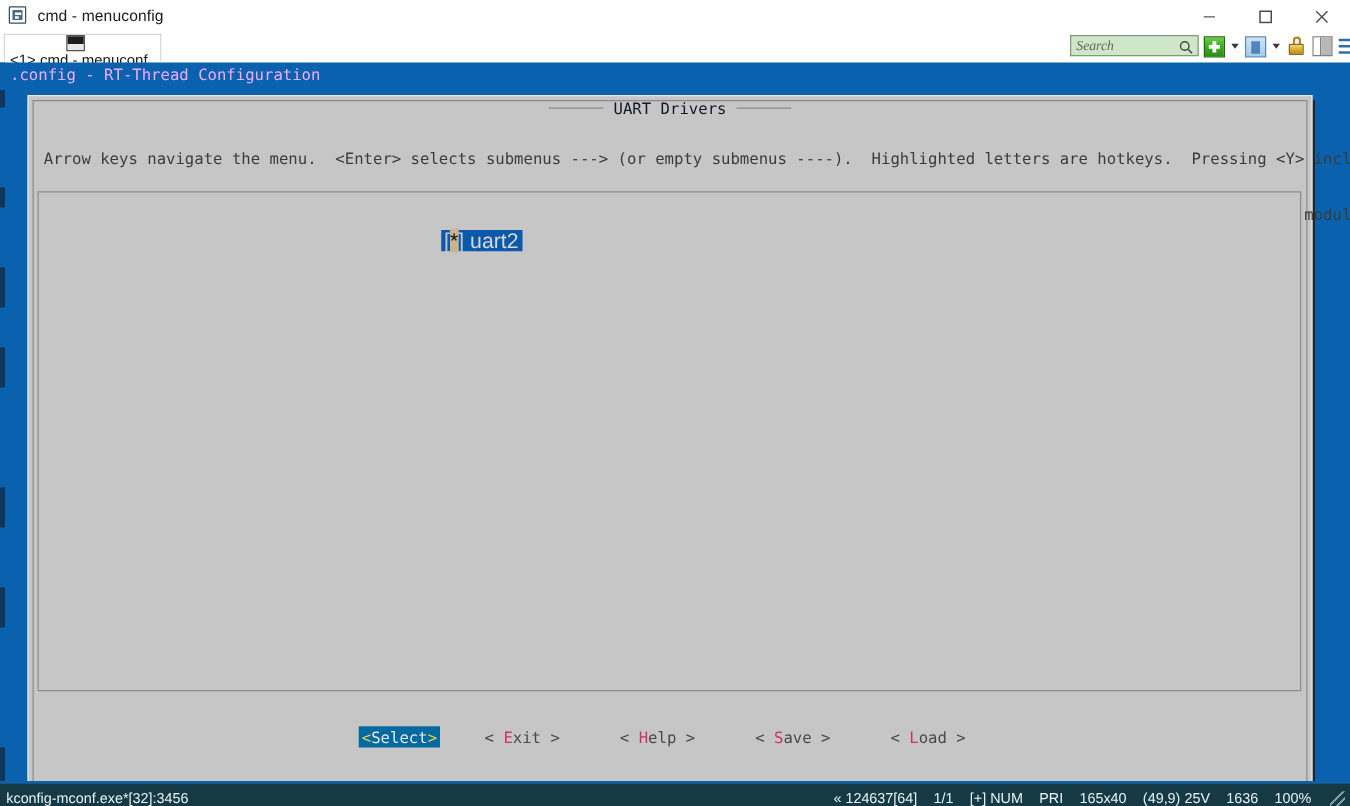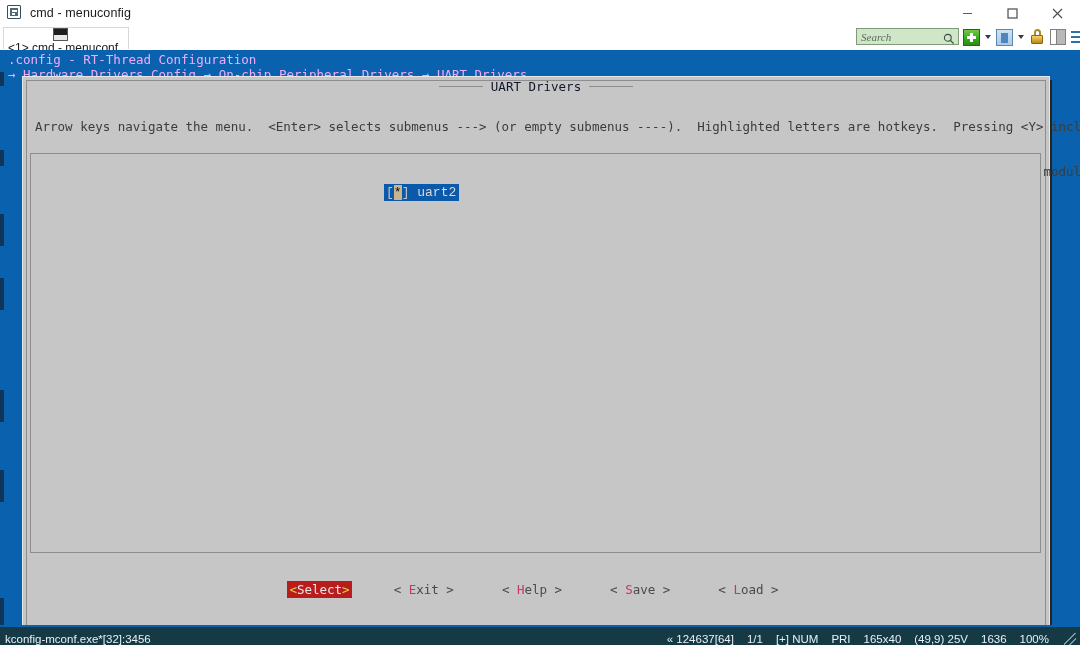--- a/index.html
+++ b/index.html
@@ -333,22 +333,22 @@
     width: 1011px;
     height: 400px;
     border: 1px solid #8d8d8d;
     background: #c6c6c6;
     box-sizing: border-box;
     overflow: hidden;
   }
   .list-row {
     position: absolute;
     left: 275px; top: 15px;
-    font-family: Liberation Mono, monospace;
-    font-size: 13px;
+    font-family: Liberation Sans, sans-serif;
+    font-size: 17px;
     line-height: 15px;
     white-space: pre;
   }
   .row-sel {
     background: #0a59ab;
     color: #c6c6c6;
     padding: 1px 3px 1px 2px;
     display: inline-block;
   }
   .row-sel .cursor {
@@ -370,24 +370,24 @@
     font-size: 12.5px;
   }
   .btn {
     color: #4a4a4a;
     white-space: pre;
     padding: 1px 2px;
     margin: 4px 22px;
   }
   .btn .hk { color: #cc3366; }
   .btn-active {
-    background: #b91c1c;
+    background: #0369a1;
     color: #e8e8e8;
     padding: 1px 2px;
-    margin: 0 18px;
+    margin: 0 12px;
     white-space: pre;
   }
   .btn-active .br { color: #e2d24a; }
 
   
   .statusbar {
     position: absolute;
     left: 0; top: 625px;
     width: 1080px; height: 20px;
     background: #153a45;
@@ -507,21 +507,20 @@
       <div class="seg" style="top:0px;height:22px;"></div>
       <div class="seg" style="top:36px;height:64px;"></div>
       <div class="seg" style="top:116px;height:48px;"></div>
       <div class="seg" style="top:196px;height:32px;"></div>
       <div class="seg" style="top:260px;height:80px;"></div>
       <div class="seg" style="top:372px;height:48px;"></div>
       <div class="seg" style="top:452px;height:96px;"></div>
     </div>
 
     <div class="console-line" id="cfg-line">.config - RT-Thread Configuration</div>
-    <div class="console-line" id="crumb-line">→ Hardware Drivers Config → On-chip Peripheral Drivers → UART Drivers</div>
 
     <div class="dlg-shadow"></div>
 
     <div class="dialog">
       <div class="dlg-inner-border"></div>
 
       <div class="dlg-title">
         <span class="rule"></span>
         <span class="txt">UART Drivers</span>
         <span class="rule"></span>

